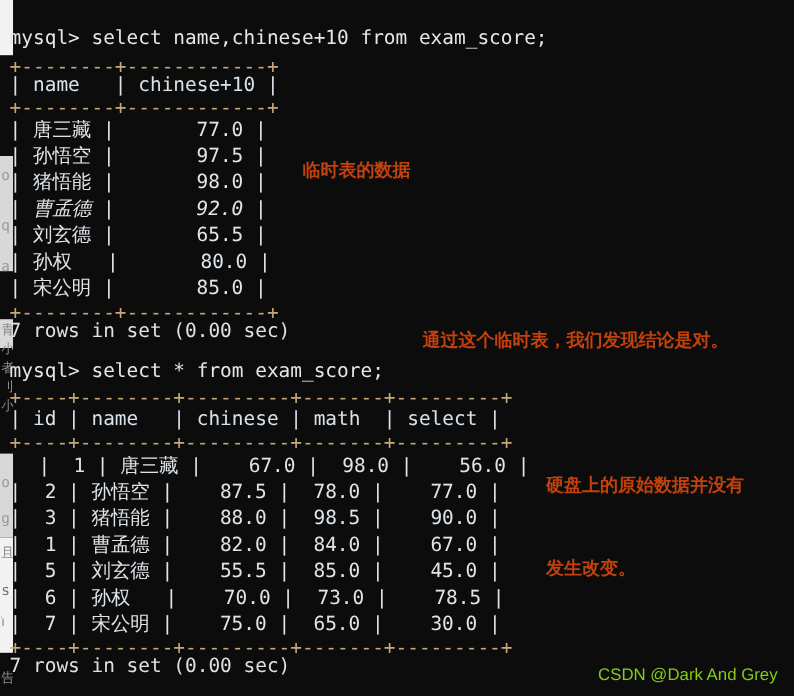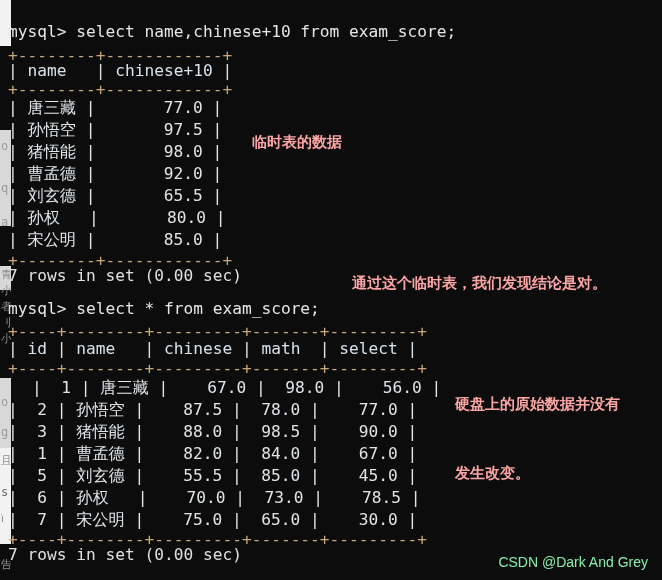--- a/index.html
+++ b/index.html
@@ -39,30 +39,30 @@
   }
   .prompt{color:#e6e6e6;}
   .rule{color:#c8a878;}
   .hdr{color:#d8e2ea;}
   .cellname{color:#dfe4e8;}
   .res{color:#e0e0e0;}
 
   .ann{
     position:absolute;white-space:pre;
     font-family:"DejaVu Sans","Liberation Sans",sans-serif;
-    color:#fca5a5;font-weight:700;
+    color:#c2410c;font-weight:700;
   }
   #ann-temp{font-size:15px;left:252px;top:133px;}
   #ann-concl{font-size:15px;left:352px;top:274px;}
   #ann-disk{font-size:15px;left:455px;top:347px;line-height:23px;}
 
   #watermark{
     position:absolute;right:14px;bottom:10px;
     font-family:"Liberation Sans","DejaVu Sans",sans-serif;
-    font-size:14px;color:#86efac;white-space:pre;
+    font-size:14px;color:#84cc16;white-space:pre;
   }
 </style>
 </head>
 <body>
 
 <div id="terminal">
 
   <div class="edge-panel">
     <div class="edge-white" style="top:0px;height:46px;"></div>
     <div class="edge-grey" style="top:130px;height:96px;"></div>
@@ -90,21 +90,21 @@
   <div class="term-body">
 
     <div class="line prompt" style="top:20px;">mysql&gt; select name,chinese+10 from exam_score;</div>
     <div class="line rule" style="top:44px;">+--------+------------+</div>
     <div class="line hdr" style="top:59px;">| name   | chinese+10 |</div>
     <div class="line rule" style="top:78px;">+--------+------------+</div>
 
     <div class="line cellname" style="top:96px;">| 唐三藏 |       77.0 |</div>
     <div class="line cellname" style="top:118px;">| 孙悟空 |       97.5 |</div>
     <div class="line cellname" style="top:140px;">| 猪悟能 |       98.0 |</div>
-    <div class="line cellname" style="top:162px;">| 曹孟德 |       92.0 |</div>
+    <div class="line cellname" style="top:162px;font-style:italic;">| 曹孟德 |       92.0 |</div>
     <div class="line cellname" style="top:184px;">| 刘玄德 |       65.5 |</div>
     <div class="line cellname" style="top:206px;">| 孙权   |       80.0 |</div>
     <div class="line cellname" style="top:228px;">| 宋公明 |       85.0 |</div>
 
     <div class="line rule" style="top:249px;">+--------+------------+</div>
     <div class="line res" style="top:264px;">7 rows in set (0.00 sec)</div>
 
     <div class="line prompt" style="top:297px;">mysql&gt; select * from exam_score;</div>
     <div class="line rule" style="top:320px;">+----+--------+---------+-------+---------+</div>
     <div class="line hdr" style="top:337px;">| id | name   | chinese | math  | select |</div>

